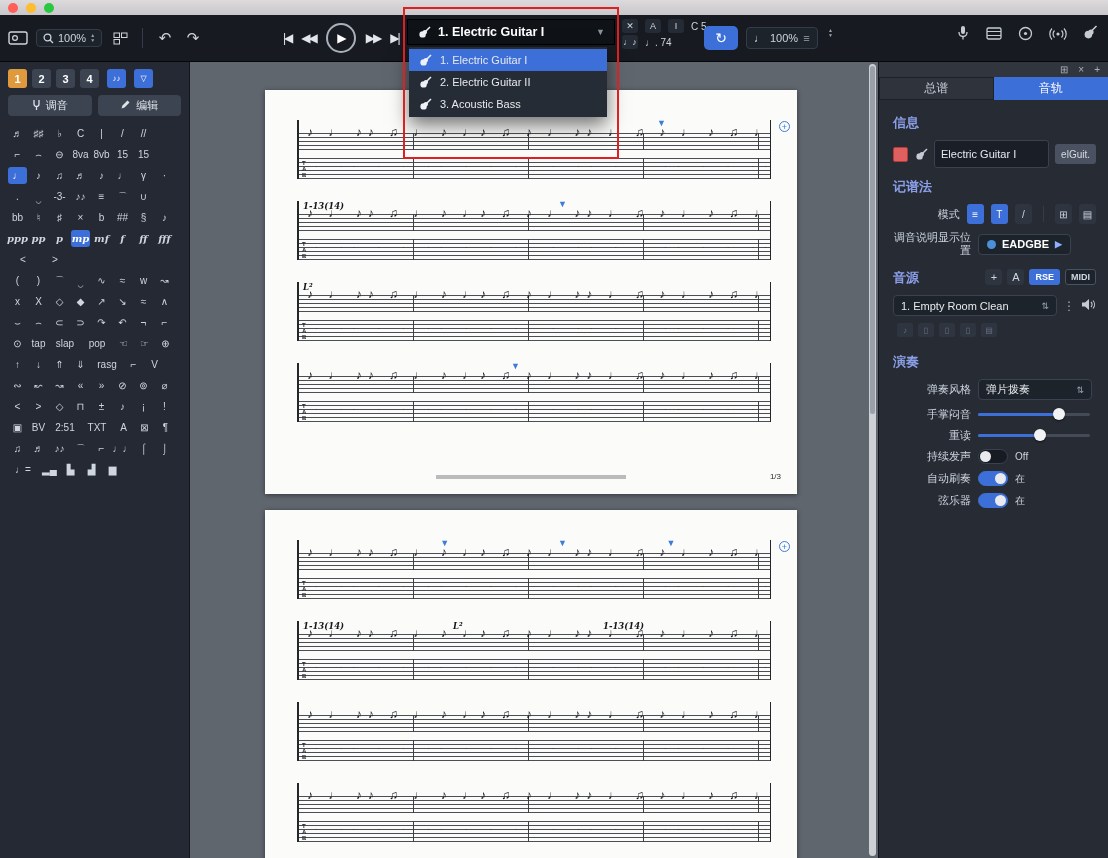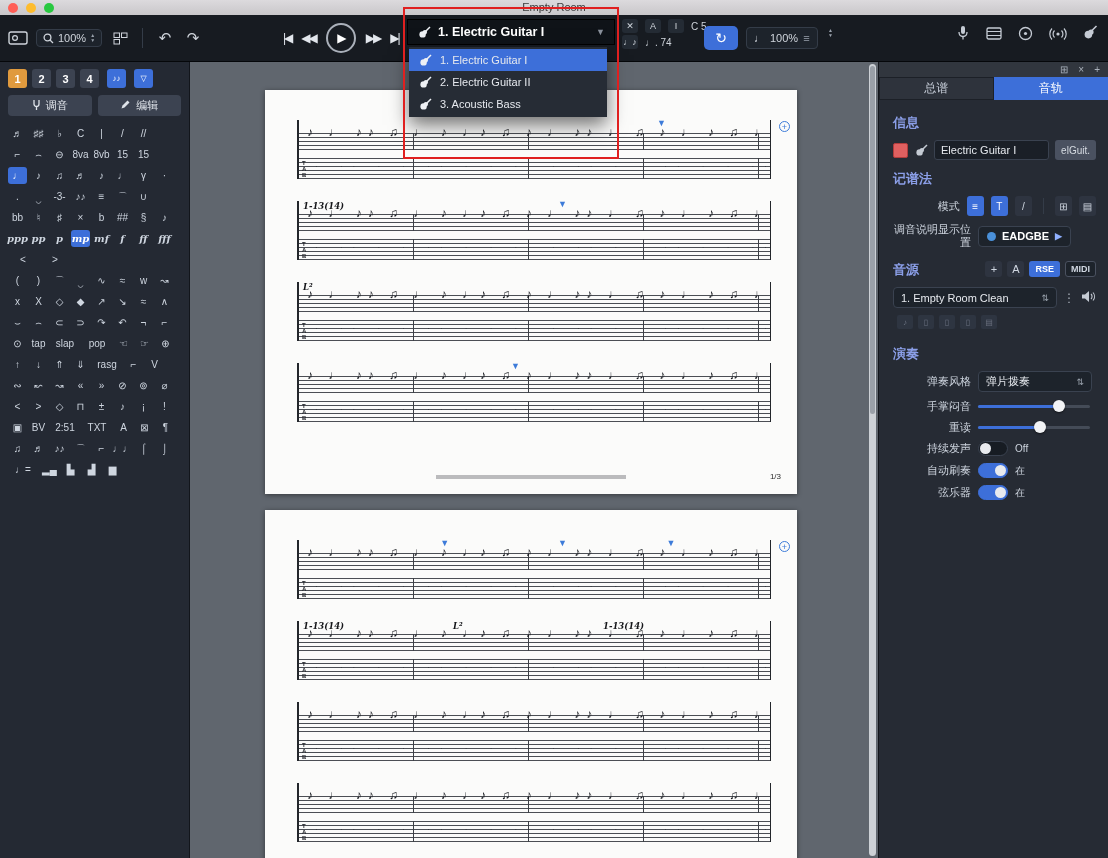--- a/index.html
+++ b/index.html
@@ -82,21 +82,21 @@
   
   .rightcol { width:230px; flex:0 0 230px; background:#262b34; display:flex; flex-direction:column; border-left:1px solid #12151b; }
   .panelstrip { height:15px; background:#31363e; display:flex; justify-content:flex-end; align-items:center; gap:10px; padding:0 8px; color:#aab1bb; font-size:10px; }
   .tabs { display:flex; height:23px; }
   .tab { flex:1; display:flex; align-items:center; justify-content:center; font-size:12px; color:#c6cdd8; background:#2e333c; border:1px solid #1c2027; }
   .tab.active { background:#3d6fd9; color:#fff; border-color:#3d6fd9; }
   .panel { flex:1; padding:4px 12px 0 14px; overflow:hidden; }
   .shead { color:#8b9fe8; font-size:13px; font-weight:bold; margin:10px 0 8px; }
   .irow { display:flex; align-items:center; gap:6px; }
   .swatch { width:15px; height:15px; background:#e06060; border:1px solid #b23c3c; border-radius:2px; }
-  .nameinput { flex:1; height:20px; background:#1a1f27; border:1px solid #3a4250; border-radius:3px; color:#e6e9ee; font-size:11px; display:flex; align-items:center; padding:0 6px; }
+  .nameinput { flex:1; height:28px; background:#1a1f27; border:1px solid #3a4250; border-radius:3px; color:#e6e9ee; font-size:11px; display:flex; align-items:center; padding:0 6px; }
   .badge { height:20px; background:#4a5160; border-radius:3px; color:#d6dbe2; font-size:10px; display:flex; align-items:center; padding:0 6px; }
   .frow { display:flex; align-items:center; gap:7px; margin:7px 0; }
   .flabel { width:78px; text-align:right; color:#cdd4de; font-size:11px; line-height:13px; }
   .mbtn { width:20px; height:20px; border-radius:3px; background:#2e3440; color:#cfd6e0; font-size:10px; display:flex; align-items:center; justify-content:center; }
   .mbtn.on { background:#3d6fd9; color:#fff; }
   .tunepill { display:flex; align-items:center; gap:6px; background:#1d232b; border:1px solid #3a4250; border-radius:4px; height:21px; padding:0 8px; color:#fff; font-size:11px; font-weight:bold; }
   .bluedot { width:9px; height:9px; border-radius:50%; background:#4a90d9; }
   .chev { color:#8fb0ff; font-size:9px; }
   .morepill { background:#3c4351; border-radius:9px; color:#dfe4ea; font-size:10.5px; padding:3px 10px; }
   .audhead { display:flex; align-items:flex-start; margin:12px 0 8px; }
@@ -132,21 +132,20 @@
 </style>
 </head>
 <body>
 
 <div class="app">
 
   <div class="titlebar">
     <span class="light r"></span>
     <span class="light y"></span>
     <span class="light g"></span>
-    <div class="wtitle">Empty Room</div>
   </div>
 
   <div class="toolbar">
     <div class="tg tg1">
       <span class="tbtn">
         <svg width="20" height="14" viewBox="0 0 20 14">
             <rect x="1" y="1" width="18" height="12" rx="2" fill="none" stroke="#cfd4db" stroke-width="1.4"></rect>
             <circle cx="7" cy="7" r="2.4" fill="none" stroke="#cfd4db" stroke-width="1.2"></circle>
           </svg>
       </span>

